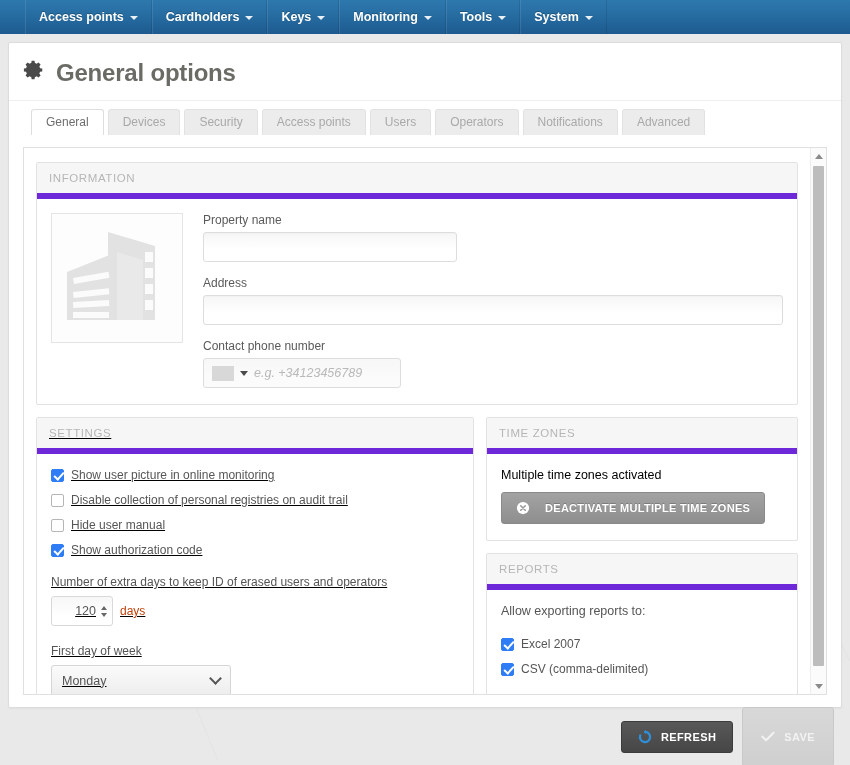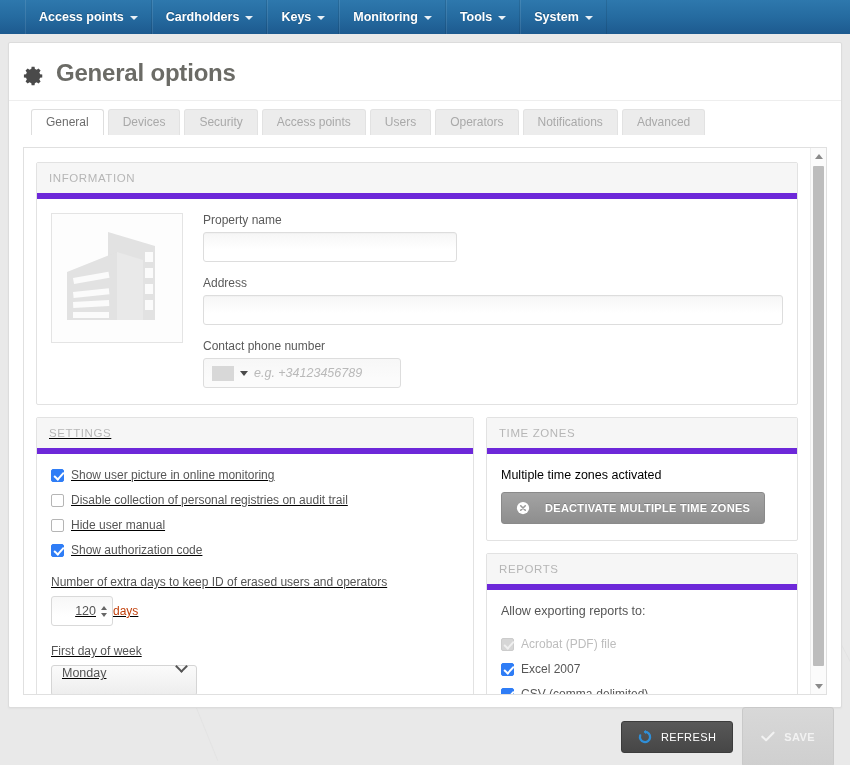--- a/index.html
+++ b/index.html
@@ -66,21 +66,21 @@
     height: 666px;
     background: #ffffff;
     border: 1px solid #dcdcdc;
     border-radius: 2px;
     box-shadow: 0 1px 2px rgba(0,0,0,0.04);
     z-index: 3;
   }
 
   .page-title {
     display: flex;
-    align-items: flex-end;
+    align-items: flex-start;
     gap: 11px;
     padding: 16px 0 13px 14px;
     border-bottom: 1px solid #eeeeee;
   }
   .page-title .title-text {
     font-size: 24px;
     font-weight: bold;
     color: #6b6b66;
     letter-spacing: -0.2px;
   }
@@ -245,21 +245,21 @@
     border-width: 0 2px 2px 0;
     transform: rotate(42deg);
   }
   .chk-row.dim { color: #bdbdbd; }
 
   .sub-label {
     font-size: 12px;
     color: #555555;
     margin: 18px 0 7px 0;
   }
-  .spin-row { display: flex; align-items: center; }
+  .spin-row { display: flex; align-items: center; gap: 7px; }
   .spinner {
     width: 62px; height: 30px;
     border: 1px solid #d9d9d9;
     border-radius: 3px;
     background: linear-gradient(180deg, #f7f7f7 0%, #ffffff 70%);
     display: flex; align-items: center;
     padding: 0 5px;
     justify-content: flex-end;
     gap: 5px;
   }
@@ -269,25 +269,25 @@
     width:0;height:0;border-left:3.5px solid transparent;border-right:3.5px solid transparent;
     border-bottom:4px solid #666;
   }
   .tri-dn {
     width:0;height:0;border-left:3.5px solid transparent;border-right:3.5px solid transparent;
     border-top:4px solid #666;
   }
   .units { font-size: 12px; color: #c2410c; }
 
   .select {
-    width: 146px; height: 31px;
+    width: 180px; height: 31px;
     border: 1px solid #d5d5d5;
     border-radius: 3px;
     background: linear-gradient(180deg, #fbfbfb 0%, #ededed 100%);
-    display: flex; justify-content: space-between;
+    display: flex; align-items: center; justify-content: space-between;
     padding: 0 10px;
     font-size: 12.5px;
     color: #555555;
   }
   .chev {
     width: 9px; height: 9px;
     border: solid #555;
     border-width: 0 2px 2px 0;
     transform: rotate(45deg);
     margin-top: -4px;
@@ -355,21 +355,21 @@
     z-index: 4;
   }
   .btn-dark {
     display: inline-flex; align-items: center; gap: 9px;
     background: linear-gradient(180deg, #585858 0%, #464646 100%);
     border: 1px solid #3c3c3c;
     border-radius: 3px;
     padding: 8px 16px;
     color: #ffffff;
     font-size: 11px;
-    font-weight: normal;
+    font-weight: bold;
     letter-spacing: 0.4px;
   }
   .btn-disabled {
     display: inline-flex; align-items: center; gap: 9px;
     background: linear-gradient(180deg, #d8d8d8 0%, #cfcfcf 100%);
     border: 1px solid #c9c9c9;
     border-radius: 3px;
     padding: 23px 18px;
     color: #f2f2f2;
     font-size: 11px;
@@ -541,24 +541,20 @@
                 </span>
                 <span>DEACTIVATE MULTIPLE TIME ZONES</span>
               </div>
             </div>
           </div>
 
           <div class="panel">
             <div class="panel-head">REPORTS</div>
             <div class="panel-body">
               <div class="rep-title">Allow exporting reports to:</div>
-              <div class="chk-row dim">
-                <span class="chk disabled"></span>
-                <span>Acrobat (PDF) file</span>
-              </div>
               <div class="chk-row">
                 <span class="chk checked"></span>
                 <span>Excel 2007</span>
               </div>
               <div class="chk-row">
                 <span class="chk checked"></span>
                 <span>CSV (comma-delimited)</span>
               </div>
             </div>
           </div>

